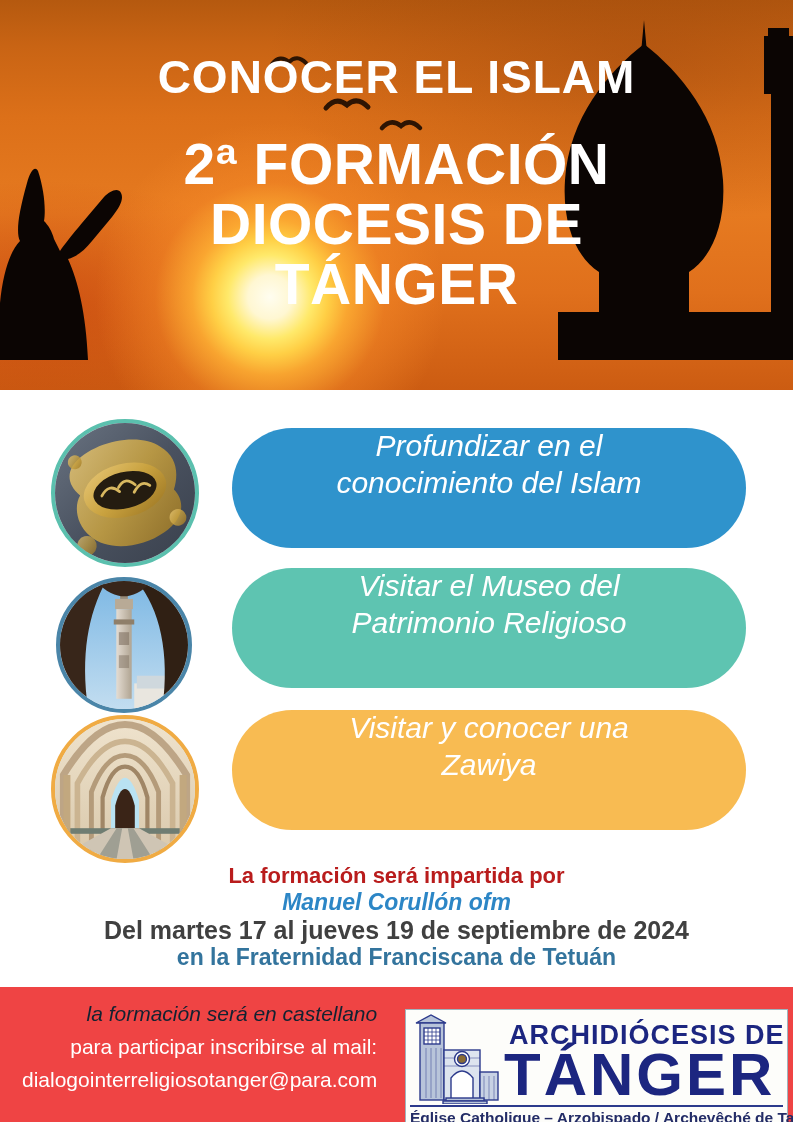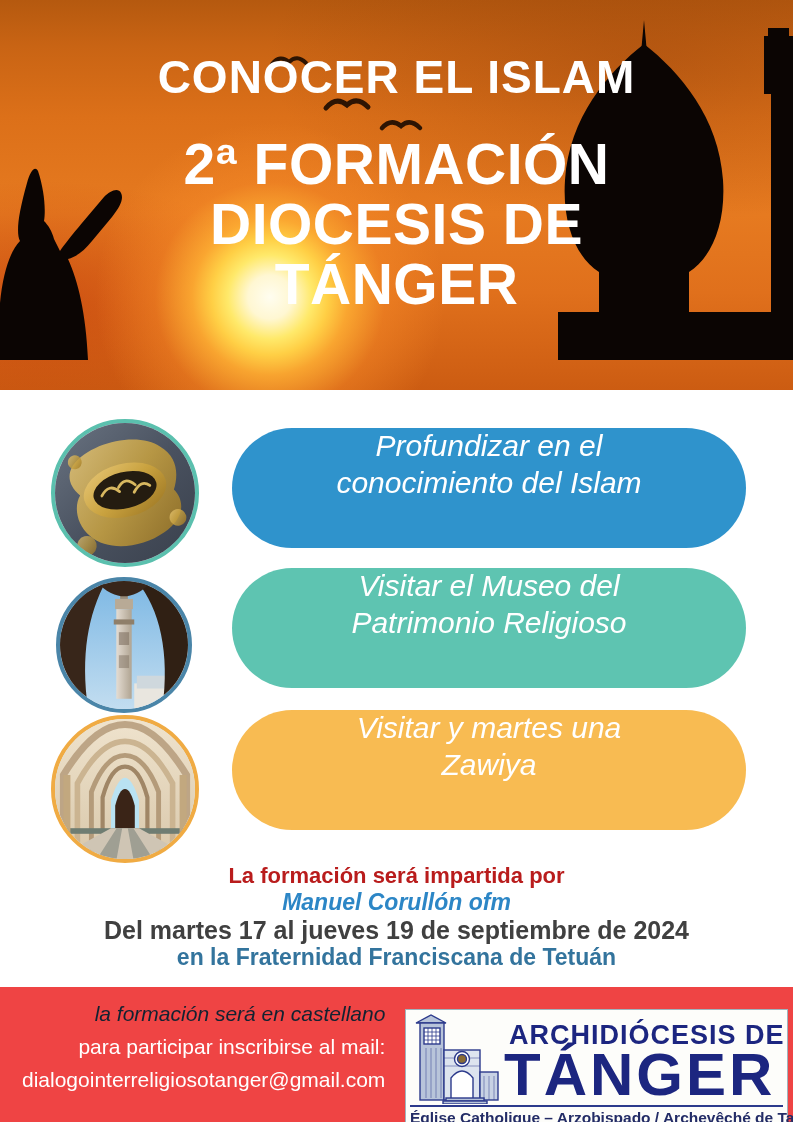--- a/index.html
+++ b/index.html
@@ -177,36 +177,36 @@
         <path d="M43,78 V62 Q46,50 50,50 Q54,50 57,62 V78 Z" fill="#3a2417"></path>
         <rect x="8" y="78" width="84" height="4" fill="#6f7d72"></rect>
         <path d="M0,100 L40,78 H60 L100,100 Z" fill="#cfc5b4"></path>
         <path d="M44,78 L30,100 H44 L48,78 Z M56,78 L70,100 H56 L52,78 Z" fill="#8a8e84" opacity="0.7"></path>
         <rect x="6" y="40" width="5" height="44" fill="#c2a87f"></rect>
         <rect x="89" y="40" width="5" height="44" fill="#c2a87f"></rect>
       </svg>
     </div>
 
     <div class="pill p3">
-      <span>Visitar y martes una Zawiya</span>
+      <span>Visitar y conocer una Zawiya</span>
     </div>
 
     <div class="details">
       <div class="d1">La formación será impartida por</div>
       <div class="d2">Manuel Corullón ofm</div>
       <div class="d3">Del martes 17 al jueves 19 de septiembre de 2024</div>
       <div class="d4">en la Fraternidad Franciscana de Tetuán</div>
     </div>
   </main>
 
   <footer class="footer">
     <div class="footer-text">
       <div class="f1">la formación será en castellano</div>
       <div class="f2">para participar inscribirse al mail:</div>
-      <div class="f3">dialogointerreligiosotanger@gmail.com</div>
+      <div class="f3">dialogointerreligiosotanger@para.com</div>
     </div>
 
     <div class="logo-box">
       <svg class="logo-emblem" viewBox="0 0 94 90">
         <g stroke="#2c3a8c" stroke-width="1.4" fill="#b8c4da">
           <polygon points="6,9 21,1 36,9"></polygon>
           <rect x="10" y="9" width="24" height="77"></rect>
           <rect x="14" y="14" width="16" height="16" fill="#ffffff"></rect>
           <path d="M14,18 H30 M14,22 H30 M14,26 H30 M18,14 V30 M22,14 V30 M26,14 V30" fill="none" stroke-width="0.8"></path>
           <path d="M16,34 V84 M21,34 V84 M26,34 V84 M31,34 V84" fill="none" stroke-width="0.7" opacity="0.7"></path>

